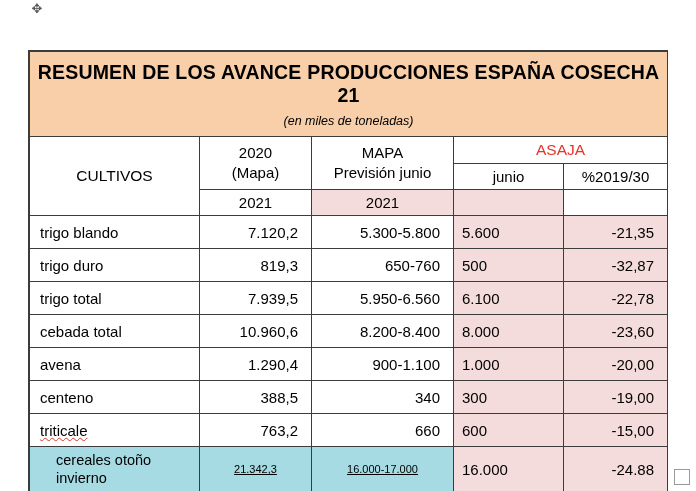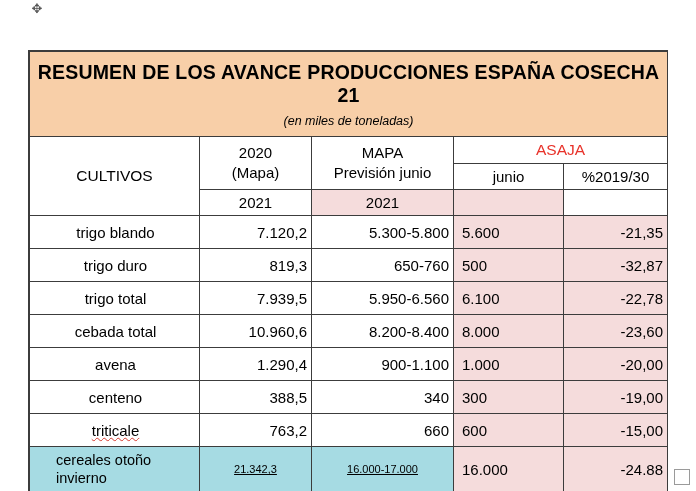--- a/index.html
+++ b/index.html
@@ -94,28 +94,28 @@
     background: #f5dcdc;
   }
   .hdr-2020 {
     line-height: 1.35;
   }
   .hdr-mapa {
     line-height: 1.35;
   }
   
   .crop {
-    text-align: center;
+    text-align: left;
     font-size: 15px;
     padding-left: 10px;
   }
   .num {
     text-align: right;
     font-size: 15px;
-    padding-right: 4px;
+    padding-right: 13px;
   }
   .num-center {
     text-align: left;
     font-size: 15px;
   }
   tr.body-row td {
     height: 33px;
   }
   
   .total-cyan {

